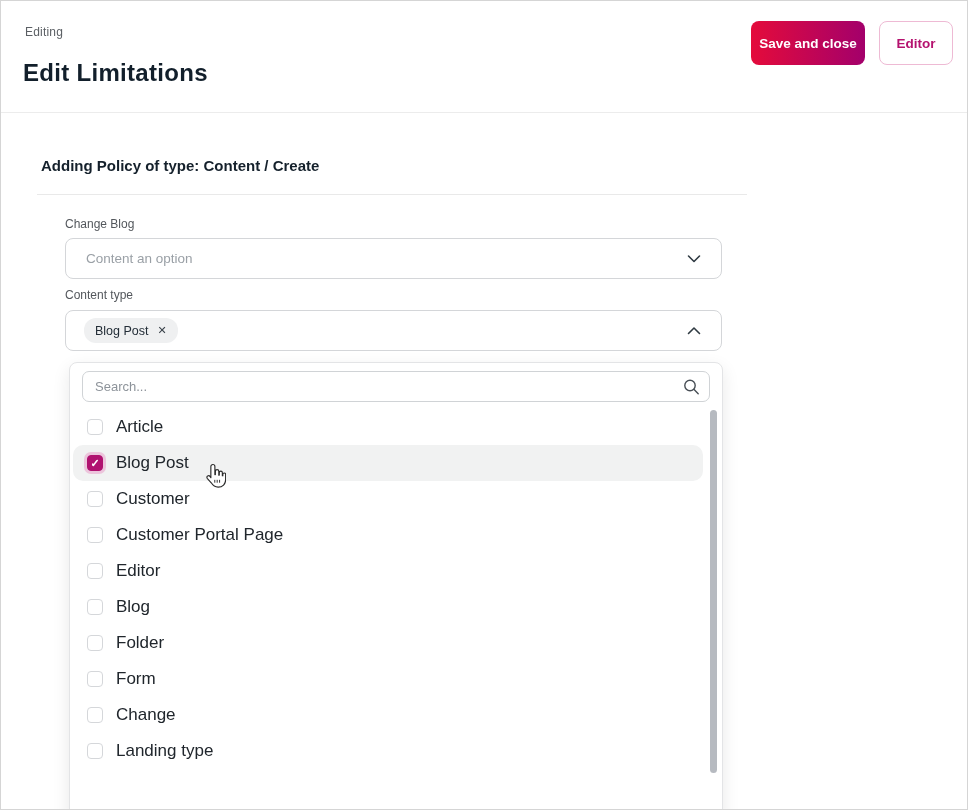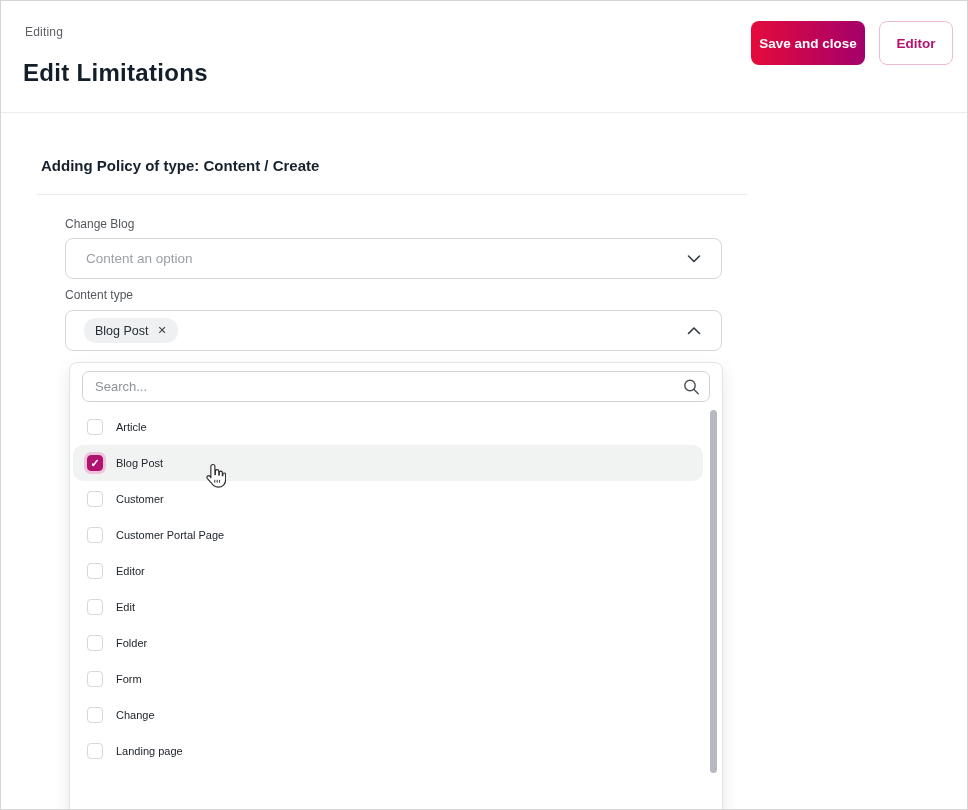--- a/index.html
+++ b/index.html
@@ -107,21 +107,21 @@
     width:16px; height:16px; border:1px solid #d5d7da; border-radius:4px;
     background:#fff; flex:0 0 auto;
     display:flex; align-items:center; justify-content:center;
   }
   .checkbox.checked {
     background:#b01270; border-color:#b01270;
     box-shadow:0 0 0 3px #ecc5dc;
     color:#fff; font-size:11px; font-weight:700;
   }
   .checkbox.checked::after { content:"\2713"; }
-  .option-label { font-size:11px; color:#20262c; }
+  .option-label { font-size:17px; color:#20262c; }
 
   .scrollbar-track {
     position:absolute; top:46px; right:4px; bottom:0; width:8px;
   }
   .scrollbar-thumb {
     position:absolute; top:1px; left:0; width:7px; height:363px;
     background:#b6bac0; border-radius:4px;
   }
 
   
@@ -190,37 +190,37 @@
       <div class="option-row">
     <span class="checkbox"></span>
     <span class="option-label">Customer Portal Page</span>
   </div>
       <div class="option-row">
     <span class="checkbox"></span>
     <span class="option-label">Editor</span>
   </div>
       <div class="option-row">
     <span class="checkbox"></span>
-    <span class="option-label">Edit</span>
+    <span class="option-label">Blog</span>
   </div>
       <div class="option-row">
     <span class="checkbox"></span>
     <span class="option-label">Folder</span>
   </div>
       <div class="option-row">
     <span class="checkbox"></span>
     <span class="option-label">Form</span>
   </div>
       <div class="option-row">
     <span class="checkbox"></span>
     <span class="option-label">Change</span>
   </div>
       <div class="option-row">
     <span class="checkbox"></span>
-    <span class="option-label">Landing page</span>
+    <span class="option-label">Landing type</span>
   </div>
     </div>
 
   <div class="scrollbar-track">
     <div class="scrollbar-thumb"></div>
   </div>
 </div>
 
 <div class="cursor">
   <svg width="23" height="26" viewBox="0 0 24 27">

